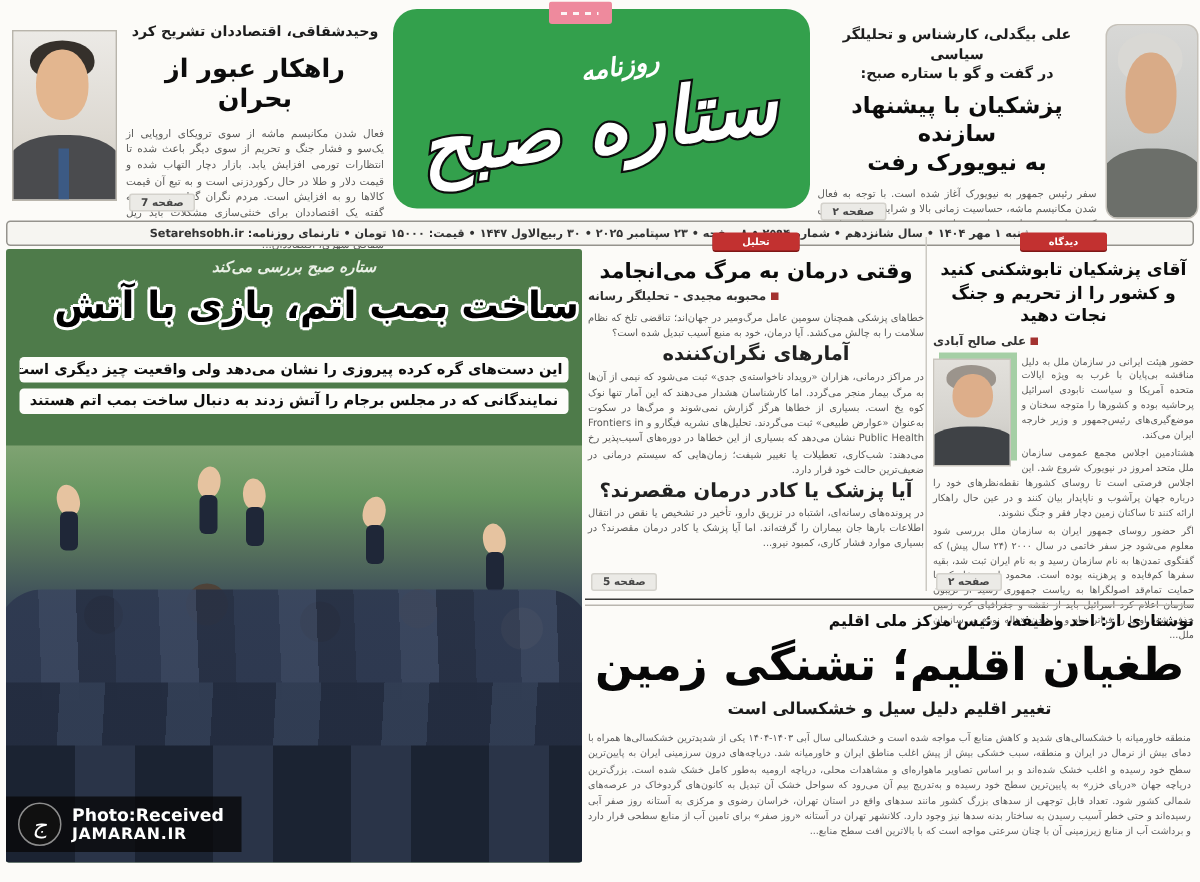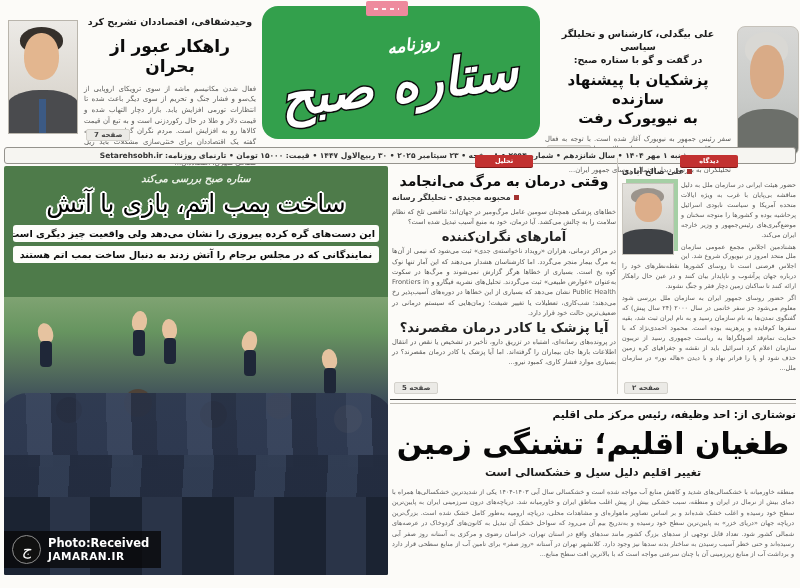--- a/index.html
+++ b/index.html
@@ -22,34 +22,34 @@
   .pagemark{position:absolute;bottom:3px;left:2px;background:#ebeae6;border:1px solid #d4d2cc;
             border-radius:2px;color:#444;font-size:7px;font-weight:bold;padding:1px 7px;}
   
   .masthead{position:absolute;left:262px;top:6px;width:278px;height:133px;}
   .mh-green{position:absolute;inset:0;background:#33a04c;border-radius:16px;}
   .mh-ribbon{position:absolute;left:104px;top:-5px;width:42px;height:15px;background:#ee8a9d;border-radius:2px;
              background-image:repeating-linear-gradient(90deg,rgba(255,255,255,.9) 0 4px,rgba(255,255,255,0) 4px 8px);
              background-size:60% 2px;background-position:center 7px;background-repeat:no-repeat;}
   .mh-svg{position:absolute;inset:0;overflow:visible;}
   
-  .tr{position:absolute;left:545px;top:24px;width:252px;height:136px;}
+  .tr{position:absolute;left:545px;top:14px;width:252px;height:136px;}
   .tr-photo{position:absolute;left:192px;top:2px;width:60px;height:128px;border:1px solid #c6c2ba;border-radius:8px;
             background:linear-gradient(180deg,#d8d8d6 0%,#c9cbc9 55%,#b7b9b6 100%);}
   .tr-text{position:absolute;left:0;top:0;width:186px;height:100%;}
   .tr-hl{font-size:15px;line-height:1.25;margin:5px 0 6px;}
   
   .infobar{position:absolute;left:4px;top:147px;width:790px;height:15px;background:#f6f5f1;
            border:1px solid #95938d;border-radius:3px;display:flex;align-items:center;justify-content:center;
            font-size:7.5px;color:#333;font-weight:bold;}
   
   .lead{position:absolute;left:4px;top:166px;width:384px;height:409px;background:#4e7b4a;border-radius:2px;overflow:hidden;}
   .lead-kicker{margin-top:7px;text-align:center;color:#f3f7ef;font-size:10px;font-style:italic;font-weight:bold;opacity:.95;}
-  .lead-hl{text-align:center;font-size:25px;font-weight:normal;color:#000;letter-spacing:-.5px;white-space:nowrap;
-           margin:6px 2px 7px;line-height:1.1;
+  .lead-hl{font-size:25px;font-weight:bold;color:#000;letter-spacing:-.5px;white-space:nowrap;
+           margin:6px 2px 20px;line-height:1.1;
            text-shadow:-1.5px -1.5px 0 #fff,1.5px -1.5px 0 #fff,-1.5px 1.5px 0 #fff,1.5px 1.5px 0 #fff,
                         2px 0 0 #fff,-2px 0 0 #fff,0 2px 0 #fff,0 -2px 0 #fff;}
   .deck{margin:4px 9px 0;background:#fdfdfa;border-radius:3px;padding:3px 4px;text-align:center;
         font-weight:bold;font-size:9.7px;color:#0d0d0d;white-space:nowrap;overflow:hidden;}
   .parl{position:absolute;left:0;right:0;bottom:0;top:131px;
         background:linear-gradient(180deg,#7fa372 0px,#679560 34px,#55705c 70px,#39485a 110px,#28324a 170px,#1e2739 100%);}
   .band{position:absolute;left:-6px;right:-6px;}
   .band1{top:96px;height:74px;background:repeating-linear-gradient(88deg,#2e3950 0 30px,#3a465e 30px 55px,#273044 55px 80px);border-radius:30px 30px 0 0;opacity:.92;}
   .band2{top:158px;height:86px;background:repeating-linear-gradient(93deg,#232c3f 0 42px,#313d53 42px 72px);opacity:.95;}
   .band3{bottom:0;height:78px;background:repeating-linear-gradient(90deg,#1b2332 0 52px,#2a3448 52px 92px);}
@@ -178,20 +178,22 @@
     <p class="colbody">در مراکز درمانی، هزاران «رویداد ناخواسته‌ی جدی» ثبت می‌شود که نیمی از آن‌ها به مرگ بیمار منجر می‌گردد. اما کارشناسان هشدار می‌دهند که این آمار تنها نوک کوه یخ است. بسیاری از خطاها هرگز گزارش نمی‌شوند و مرگ‌ها در سکوت به‌عنوان «عوارض طبیعی» ثبت می‌گردند. تحلیل‌های نشریه فیگارو و Frontiers in Public Health نشان می‌دهد که بسیاری از این خطاها در دوره‌های آسیب‌پذیر رخ می‌دهند: شب‌کاری، تعطیلات یا تغییر شیفت؛ زمان‌هایی که سیستم درمانی در ضعیف‌ترین حالت خود قرار دارد.</p>
     <div class="subhead">آیا پزشک یا کادر درمان مقصرند؟</div>
     <p class="colbody">در پرونده‌های رسانه‌ای، اشتباه در تزریق دارو، تأخیر در تشخیص یا نقص در انتقال اطلاعات بارها جان بیماران را گرفته‌اند. اما آیا پزشک یا کادر درمان مقصرند؟ در بسیاری موارد فشار کاری، کمبود نیرو...</p>
     <span class="pagemark">صفحه 5</span>
   </section>
 
   <div class="vdiv"></div>
 
   <section class="colr">
     <div class="tag">دیدگاه</div>
+    <h2 class="hl colr-hl"><span>آقای پزشکیان تابوشکنی کنید</span><br>
+      <span>و کشور را از تحریم و جنگ نجات دهید</span></h2>
     <div class="byline"><span class="sq"></span><span>علی صالح آبادی</span></div>
     <div class="photo colr-photo">
       <div class="p-hair" style="left:16%;top:5%;width:66%;height:24%;background:#9b948c;"></div>
       <div class="p-head" style="left:23%;top:13%;width:54%;height:42%;background:#ddae8a;"></div>
       <div class="p-torso" style="left:-8%;width:116%;height:36%;background:#3f4246;"></div>
     </div>
     <p class="colbody">حضور هیئت ایرانی در سازمان ملل به دلیل مناقشه بی‌پایان با غرب به ویژه ایالات متحده آمریکا و سیاست نابودی اسرائیل پرحاشیه بوده و کشورها را متوجه سخنان و موضع‌گیری‌های رئیس‌جمهور و وزیر خارجه ایران می‌کند.</p>
     <p class="colbody">هشتادمین اجلاس مجمع عمومی سازمان ملل متحد امروز در نیویورک شروع شد. این اجلاس فرصتی است تا روسای کشورها نقطه‌نظرهای خود را درباره جهان پرآشوب و ناپایدار بیان کنند و در عین حال راهکار ارائه کنند تا ساکنان زمین دچار فقر و جنگ نشوند.</p>
     <p class="colbody">اگر حضور روسای جمهور ایران به سازمان ملل بررسی شود معلوم می‌شود جز سفر خاتمی در سال ۲۰۰۰ (۲۴ سال پیش) که گفتگوی تمدن‌ها به نام سازمان رسید و به نام ایران ثبت شد، بقیه سفرها کم‌فایده و پرهزینه بوده است. محمود احمدی‌نژاد که با حمایت تمام‌قد اصولگراها به ریاست جمهوری رسید از تریبون سازمان اعلام کرد اسرائیل باید از نقشه و جغرافیای کره زمین حذف شود او پا را فراتر نهاد و با دیدن «هاله نور» در سازمان ملل...</p>
     <span class="pagemark">صفحه ۲</span>

